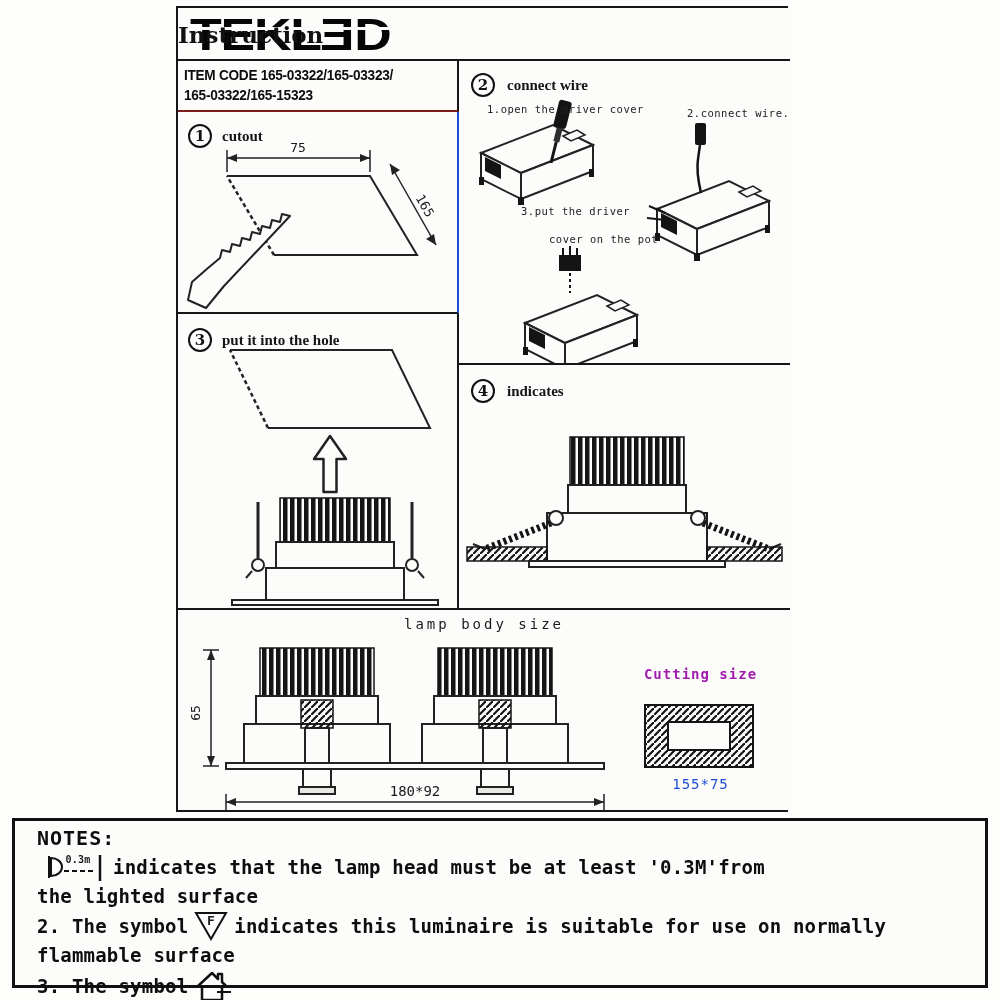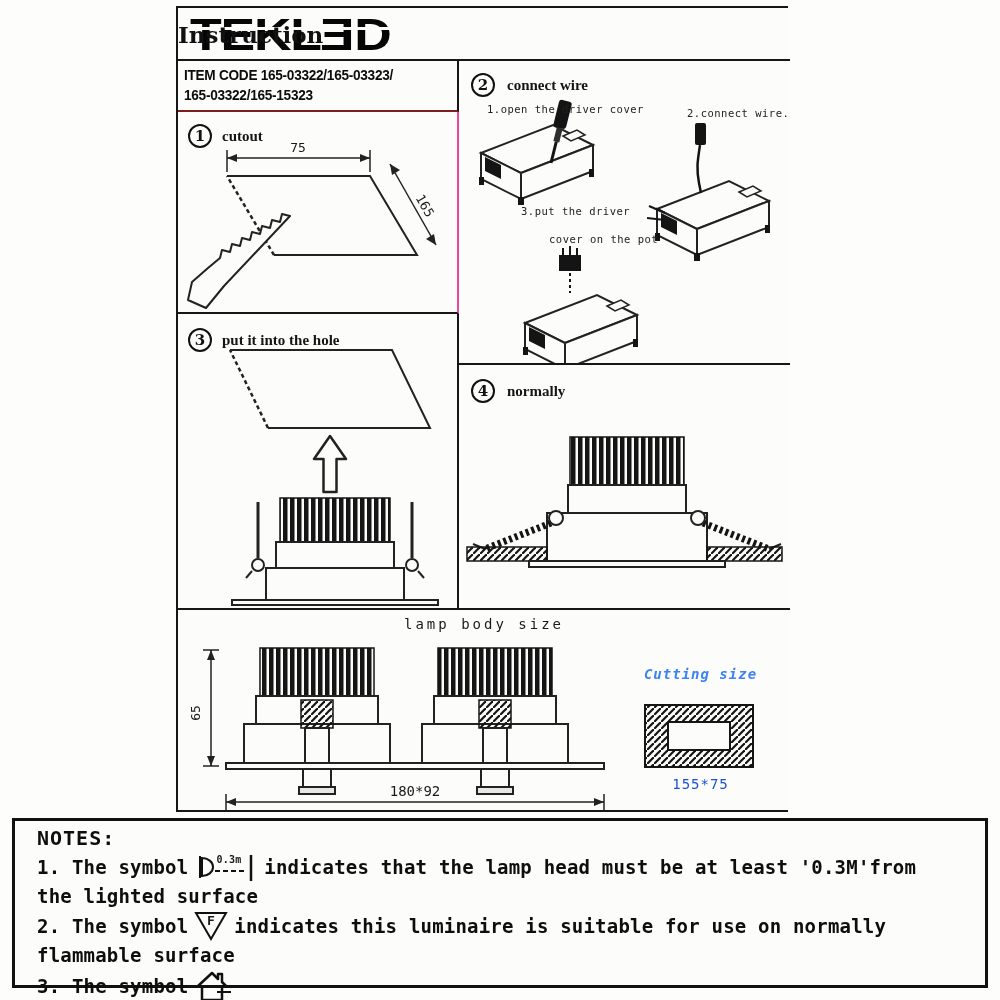--- a/index.html
+++ b/index.html
@@ -17,38 +17,38 @@
   .logo .rev { display:inline-block; transform:scaleX(-1); }
   .logo-slit { position:absolute; left:2px; top:17px; width:196px; height:3px; background:#fcfcfb; }
   .inst-title { position:absolute; left:0; top:13px; width:100%; text-align:left;
                 font-family:"DejaVu Serif", serif; font-weight:700; font-size:23px; color:#111; }
 
   .itemcode { left:0; top:53px; width:281px; height:51px; border-right:2px solid #161616;
               border-bottom:2px solid #7f1d1d; padding:4px 6px; }
   .itemcode div { font-weight:800; font-size:14.5px; letter-spacing:-0.3px; color:#0c0c0c;
                   transform:scaleX(0.94); transform-origin:left; line-height:1.4; white-space:nowrap; }
 
-  .panel1 { left:0; top:104px; width:281px; height:202px; border-right:2px solid #ec4899; border-bottom:2px solid #161616; }
+  .panel1 { left:0; top:104px; width:281px; height:202px; border-right:2px solid #1d4ed8; border-bottom:2px solid #161616; }
   .panel3 { left:0; top:306px; width:281px; height:296px; border-right:2px solid #161616; border-bottom:2px solid #161616; }
   .panel2 { left:281px; top:53px; width:331px; height:304px; border-bottom:2px solid #161616; }
   .panel4 { left:281px; top:357px; width:331px; height:245px; border-bottom:2px solid #161616; }
   .bottomsec { left:0; top:602px; width:612px; height:200px; }
 
   .numcircle { position:absolute; width:24px; height:24px; border:2px solid #111; border-radius:50%;
                font-family:"DejaVu Serif", serif; font-weight:700; font-size:15px; line-height:20px;
                text-align:center; color:#111; }
   .ptitle { position:absolute; font-family:"Liberation Serif", serif; font-size:15px; font-weight:600; color:#151515; }
 
   .stepcap { position:absolute; font-family:"DejaVu Sans Mono", monospace; font-size:10.5px;
              letter-spacing:0.5px; color:#222; white-space:nowrap; }
 
   .sec-title { position:absolute; left:0; top:6px; width:100%; text-align:center;
                font-family:"DejaVu Sans Mono", monospace; font-size:14px; letter-spacing:3px; color:#1a1a1a; }
   .cut-label { position:absolute; left:455px; top:56px; width:135px; text-align:center;
-               font-family:"DejaVu Sans Mono", monospace; font-size:14px; font-weight:700; letter-spacing:1px; color:#3b82f6;font-style:italic; }
+               font-family:"DejaVu Sans Mono", monospace; font-size:14px; font-weight:700; letter-spacing:1px; color:#a21caf; }
   .cut-dim { position:absolute; left:455px; top:166px; width:135px; text-align:center;
              font-family:"DejaVu Sans Mono", monospace; font-size:14px; letter-spacing:1px; color:#1d4ed8; }
 
   .notes-box { position:absolute; left:12px; top:818px; width:976px; height:170px;
                border:3px solid #111; background:#fcfcfb; padding:4px 0 0 22px;
                font-family:"DejaVu Sans Mono", monospace; color:#0e0e0e; }
   .notes-head { font-size:20px; font-weight:700; letter-spacing:1px; line-height:26px; }
   .nline { display:flex; align-items:center; font-size:19px; font-weight:700; letter-spacing:0.2px;
            line-height:27px; white-space:nowrap; }
   .nline svg { margin:0 5px; flex:0 0 auto; }
@@ -188,21 +188,21 @@
           <line x1="26" y1="184" x2="14" y2="179" stroke="#222" stroke-width="2"></line>
           <line x1="310" y1="184" x2="322" y2="179" stroke="#222" stroke-width="2"></line>
           <circle cx="97" cy="153" r="7" fill="#fcfcfb" stroke="#222" stroke-width="2"></circle>
           <circle cx="239" cy="153" r="7" fill="#fcfcfb" stroke="#222" stroke-width="2"></circle>
           <rect x="8" y="182" width="80" height="14" fill="url(#hatchP4)" stroke="#151515" stroke-width="1.5"></rect>
           <rect x="248" y="182" width="75" height="14" fill="url(#hatchP4)" stroke="#151515" stroke-width="1.5"></rect>
           <rect x="70" y="196" width="196" height="6" fill="#fcfcfb" stroke="#222" stroke-width="2"></rect>
         </g>
       </svg>
       <div class="numcircle" style="left:12px; top:14px;">4</div>
-      <div class="ptitle" style="left:48px; top:18px;">normally</div>
+      <div class="ptitle" style="left:48px; top:18px;">indicates</div>
     </div>
 
     <div class="cell bottomsec">
       <svg class="drawing" width="612" height="200" viewBox="0 0 612 200">
         <defs>
           <pattern id="finsB" patternUnits="userSpaceOnUse" width="7" height="12">
             <rect width="7" height="12" fill="#fcfcfb"></rect>
             <rect width="4.5" height="12" fill="#151515"></rect>
           </pattern>
           <pattern id="hatchB" patternUnits="userSpaceOnUse" width="7" height="7">
@@ -256,21 +256,20 @@
       <div class="cut-label">Cutting size</div>
       <div class="cut-dim">155*75</div>
     </div>
 
   </div>
 
   <div class="notes-box">
     <div class="notes-head">NOTES:</div>
 
     <div class="nline">
-      <span>1. The symbol</span>
       <svg width="66" height="32" viewBox="0 0 66 32">
         <line x1="7" y1="5" x2="7" y2="27" stroke="#111" stroke-width="2"></line>
         <path d="M9,7 A11,9 0 0 1 9,25 Z" fill="#fcfcfb" stroke="#111" stroke-width="2"></path>
         <text x="36" y="12" text-anchor="middle" font-size="10" font-weight="bold">0.3m</text>
         <line x1="22" y1="20" x2="54" y2="20" stroke="#111" stroke-width="2" stroke-dasharray="5 3"></line>
         <line x1="58" y1="4" x2="58" y2="30" stroke="#111" stroke-width="2.5"></line>
       </svg>
       <span>indicates that the lamp head must be at least '0.3M'from</span>
     </div>
     <div class="nline">the lighted surface</div>

